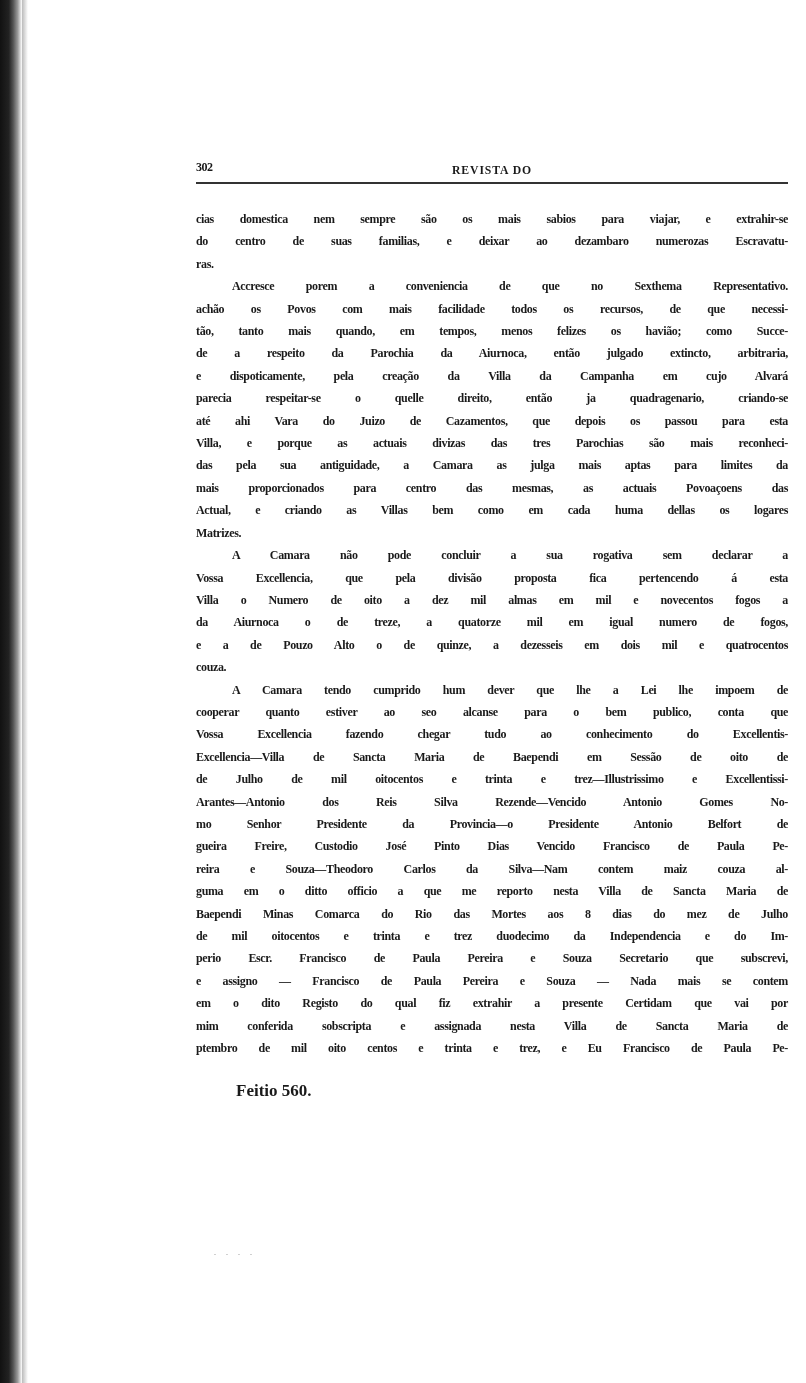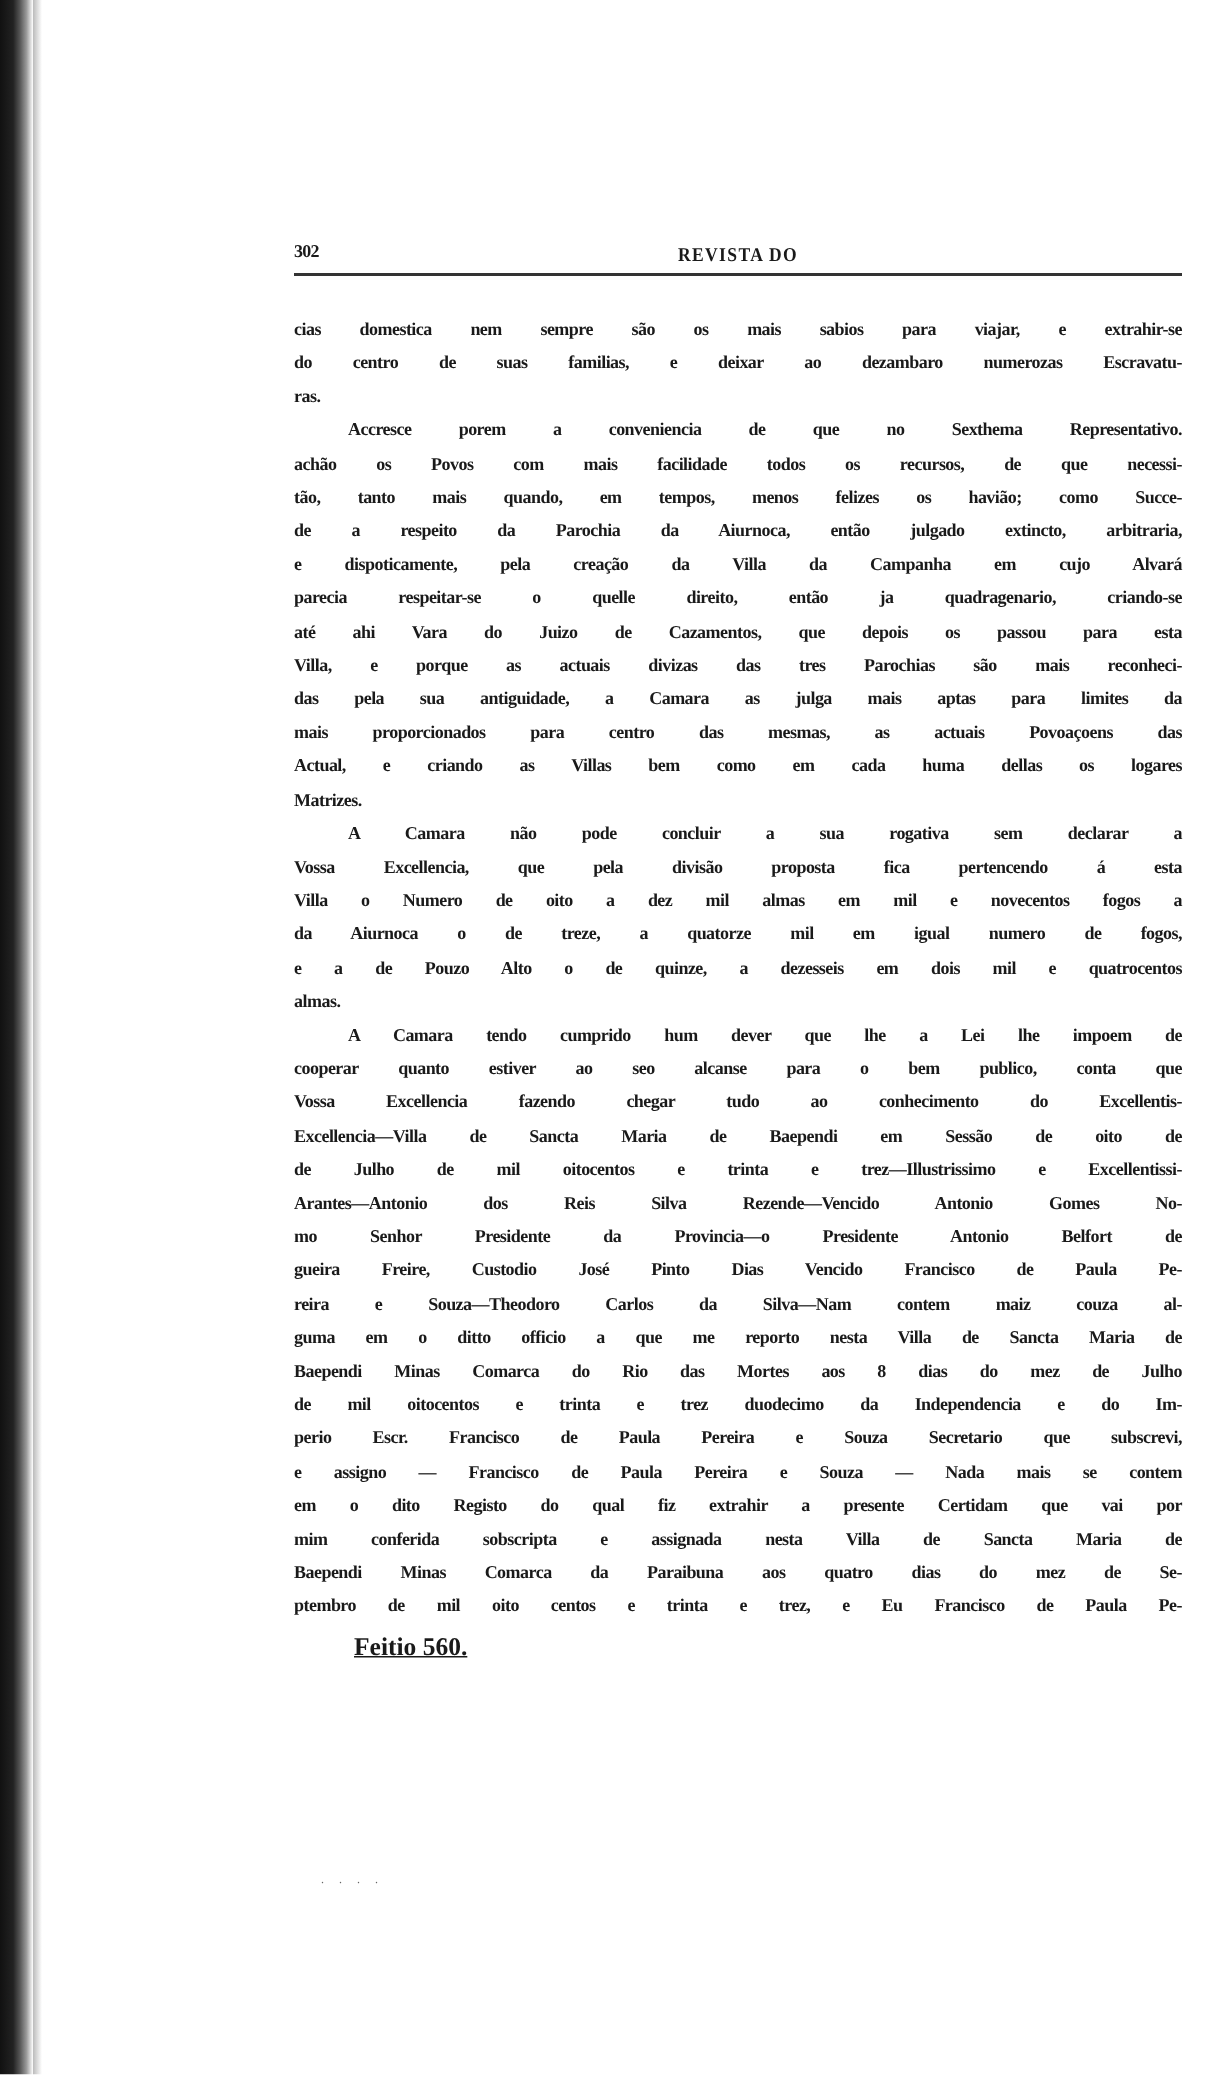--- a/index.html
+++ b/index.html
@@ -25,21 +25,21 @@
       font-weight: bold; letter-spacing: 1px; transform: scaleX(0.9);
     }
     .rule { height: 2px; background: #333; margin-top: 4px; }
     .body-text {
       margin-top: 24px; font-size: 12px; line-height: 22.4px; text-align: justify;
       font-weight: bold; letter-spacing: -0.35px; word-spacing: 0.5px;
     }
     .body-text p { margin: 0; }
     .line { display: block; text-align: justify; text-align-last: justify; white-space: nowrap; }
     .line.last { text-align-last: left; }
-    .signature { margin-top: 6px; padding-left: 40px; font-size: 17px; font-weight: bold; text-decoration: underline; }
+    .signature { margin-top: 22px; padding-left: 40px; font-size: 17px; font-weight: bold; }
     .marks { position: absolute; left: 214px; top: 1248px; font-size: 8px; color: #666; letter-spacing: 4px; }
   </style>
 </head>
 <body>
 
 <div class="spine"></div>
 <div class="spine2"></div>
 
 <div class="page">
   <div class="running-head">
@@ -67,40 +67,39 @@
         <span class="line">mais proporcionados para centro das mesmas, as actuais Povoaçoens das</span>
         <span class="line">Actual, e criando as Villas bem como em cada huma dellas os logares</span>
         <span class="line last">Matrizes.</span>
       </p>
       <p>
         <span class="line" style="padding-left: 36px;">A Camara não pode concluir a sua rogativa sem declarar a</span>
         <span class="line">Vossa Excellencia, que pela divisão proposta fica pertencendo á esta</span>
         <span class="line">Villa o Numero de oito a dez mil almas em mil e novecentos fogos a</span>
         <span class="line">da Aiurnoca o de treze, a quatorze mil em igual numero de fogos,</span>
         <span class="line">e a de Pouzo Alto o de quinze, a dezesseis em dois mil e quatrocentos</span>
-        <span class="line last">almas.</span>
+        <span class="line last">couza.</span>
       </p>
       <p>
         <span class="line" style="padding-left: 36px;">A Camara tendo cumprido hum dever que lhe a Lei lhe impoem de</span>
         <span class="line">cooperar quanto estiver ao seo alcanse para o bem publico, conta que</span>
         <span class="line">Vossa Excellencia fazendo chegar tudo ao conhecimento do Excellentis-</span>
         <span class="line">Excellencia—Villa de Sancta Maria de Baependi em Sessão de oito de</span>
         <span class="line">de Julho de mil oitocentos e trinta e trez—Illustrissimo e Excellentissi-</span>
         <span class="line">Arantes—Antonio dos Reis Silva Rezende—Vencido Antonio Gomes No-</span>
         <span class="line">mo Senhor Presidente da Provincia—o Presidente Antonio Belfort de</span>
         <span class="line">gueira Freire, Custodio José Pinto Dias Vencido Francisco de Paula Pe-</span>
         <span class="line">reira e Souza—Theodoro Carlos da Silva—Nam contem maiz couza al-</span>
         <span class="line">guma em o ditto officio a que me reporto nesta Villa de Sancta Maria de</span>
         <span class="line">Baependi Minas Comarca do Rio das Mortes aos 8 dias do mez de Julho</span>
         <span class="line">de mil oitocentos e trinta e trez duodecimo da Independencia e do Im-</span>
         <span class="line">perio Escr. Francisco de Paula Pereira e Souza Secretario que subscrevi,</span>
         <span class="line">e assigno — Francisco de Paula Pereira e Souza — Nada mais se contem</span>
         <span class="line">em o dito Registo do qual fiz extrahir a presente Certidam que vai por</span>
         <span class="line">mim conferida sobscripta e assignada nesta Villa de Sancta Maria de</span>
-        <span class="line">Baependi Minas Comarca da Paraibuna aos quatro dias do mez de Se-</span>
         <span class="line">ptembro de mil oito centos e trinta e trez, e Eu Francisco de Paula Pe-</span>
       </p>
     </div>
 
   <div class="signature">Feitio 560.</div>
 </div>
 
 <div class="marks">. . . .</div>
 
 </body></html>

